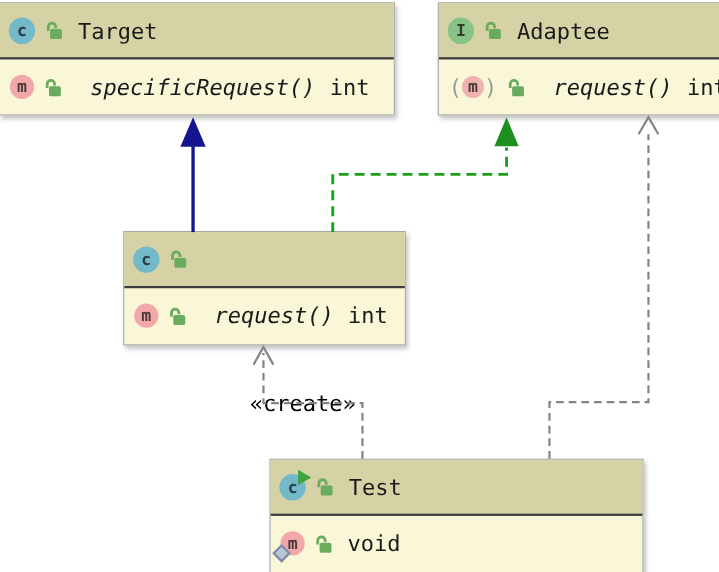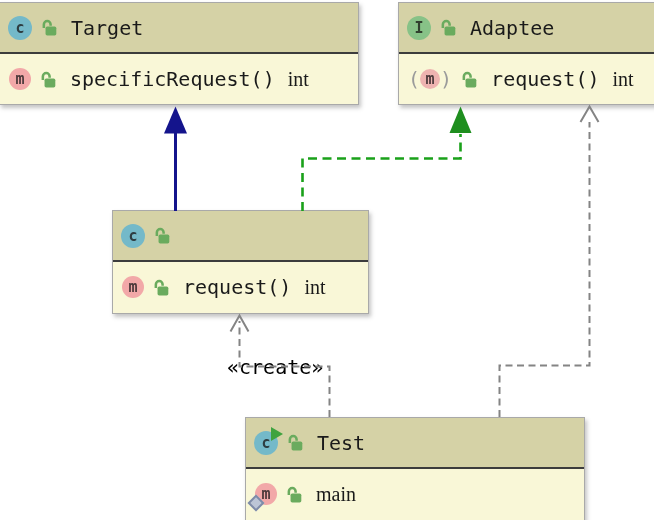--- a/index.html
+++ b/index.html
@@ -39,22 +39,22 @@
     height: 50px;
     display: flex; align-items: center;
     padding-left: 9px;
   }
   .member-name, .member-type {
     font-size: 20px;
     font-weight: 500;
     color: var(--text);
     white-space: pre;
   }
-  .member-name { margin-left: 13px; }
-  .member-type { margin-left: 13px; font-family: Liberation Serif, serif; }
+  .member-name { margin-left: 25px; font-style: italic; }
+  .member-type { margin-left: 13px; }
 
   
   .badge {
     width: 24px; height: 24px; border-radius: 50%;
     display: flex; align-items: center; justify-content: center;
     font-size: 15px; font-weight: bold; color: #2e3d42;
     position: relative; flex: 0 0 auto;
   }
   .badge.cls   { background: var(--class-icon-bg); }
   .badge.iface { background: var(--interface-icon-bg); color: #31402f; }
@@ -181,21 +181,21 @@
         <rect x="6.2" y="8" width="10.2" height="8.6" rx="1.6" fill="#6aab5e"></rect>
       </svg>
       <span class="node-title">Test</span>
     </div>
     <div class="member-row">
       <span class="badge mth">m<span class="static-diamond"></span></span>
       <svg class="lock" width="19" height="19" viewBox="0 0 18 18">
         <path d="M4.6 9.5 V6.1 a3.2 3.2 0 0 1 6.4 0 V7.3" fill="none" stroke="#6aab5e" stroke-width="2.4"></path>
         <rect x="6.2" y="8" width="10.2" height="8.6" rx="1.6" fill="#6aab5e"></rect>
       </svg>
-      <span class="member-type">main</span>
+      <span class="member-type">void</span>
     </div>
   </div>
 
   <div class="edge-create-label">«create»</div>
 
   <svg id="edges" width="654" height="520" viewBox="0 0 654 520">
 
      Adaptee : solid navy, filled triangle --&gt;
     <g>
       <line class="ln-extends" x1="175.5" y1="133" x2="175.5" y2="211" stroke-width="3"></line>

